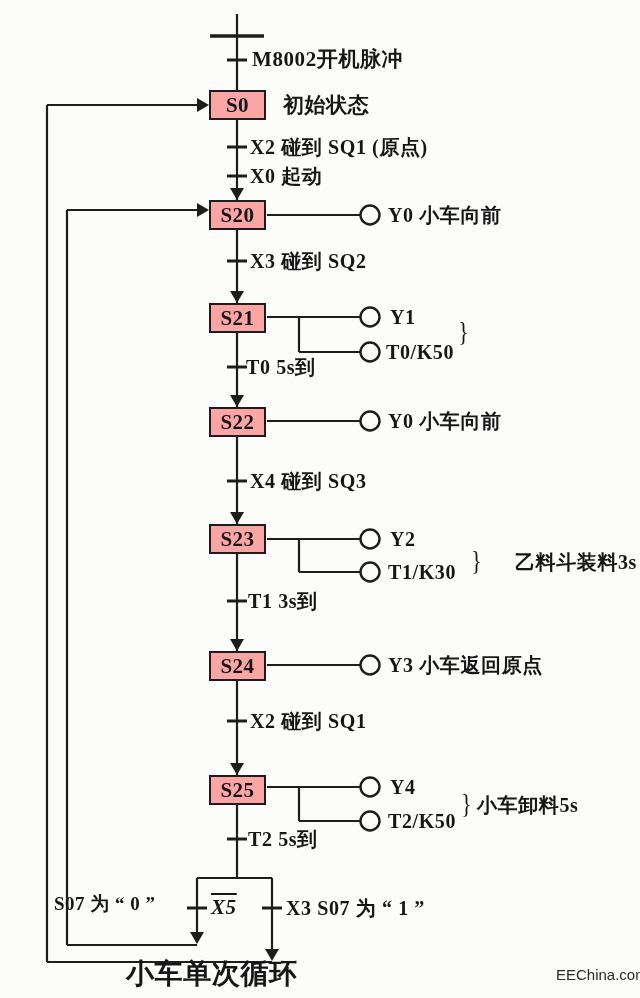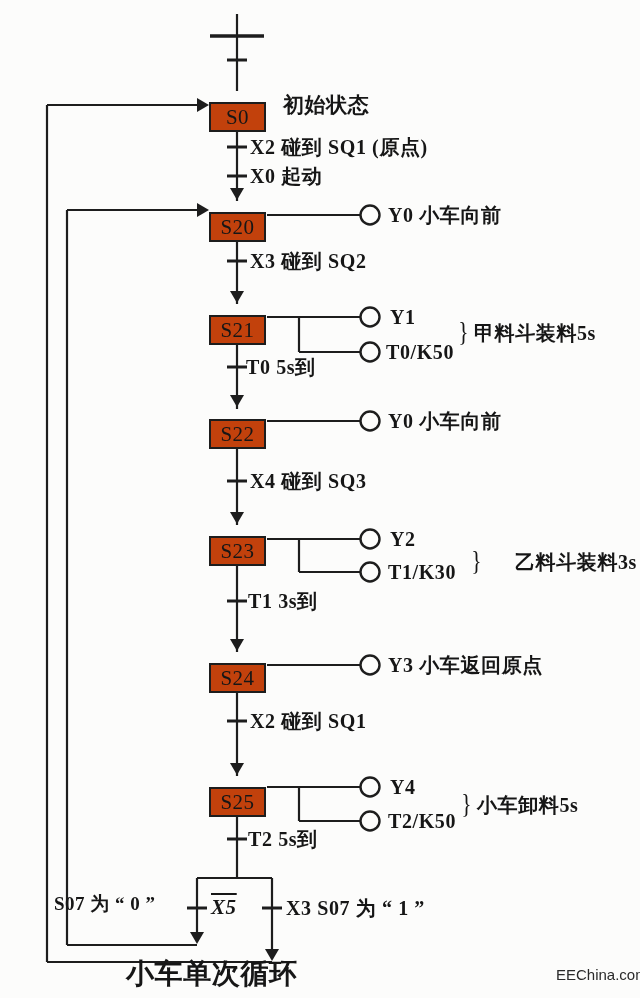--- a/index.html
+++ b/index.html
@@ -3,23 +3,23 @@
 <meta charset="utf-8">
 <style>
   html,body{margin:0;padding:0;}
   .canvas{
     position:relative;width:640px;height:998px;background:#fcfcfb;
     font-family:"Liberation Serif","DejaVu Serif",serif;color:#161616;overflow:hidden;
   }
   .strokes{position:absolute;left:0;top:0;}
   .state{
     position:absolute;left:209px;width:53px;height:26px;
-    border:2.5px solid #1d1d1d;background:#c2410c;
+    border:2.5px solid #1d1d1d;background:#fca5a5;
     display:flex;align-items:center;justify-content:center;
-    font-size:21px;font-weight:400;letter-spacing:0.5px;margin-top:12px;
+    font-size:21px;font-weight:700;letter-spacing:0.5px;
   }
   .lbl{
     position:absolute;font-size:20px;font-weight:700;white-space:nowrap;
     letter-spacing:0.6px;line-height:22px;
   }
   .lbl-big{font-size:21px;}
   .brace{
     position:absolute;font-size:27px;font-weight:400;line-height:27px;
     transform:scaleX(0.8);
   }
@@ -124,20 +124,21 @@
   <div class="state" style="top:524px">
       <span>S23</span>
     </div>
   <div class="state" style="top:651px">
       <span>S24</span>
     </div>
   <div class="state" style="top:775px">
       <span>S25</span>
     </div>
 
+  <div class="lbl lbl-big" style="left:252px;top:48px">M8002开机脉冲</div>
   <div class="lbl lbl-big" style="left:283px;top:94px">初始状态</div>
   <div class="lbl" style="left:250px;top:136px">X2 碰到 SQ1 (原点)</div>
   <div class="lbl" style="left:250px;top:165px">X0 起动</div>
   <div class="lbl" style="left:250px;top:250px">X3 碰到 SQ2</div>
   <div class="lbl" style="left:246px;top:356px">T0  5s到</div>
   <div class="lbl" style="left:250px;top:470px">X4 碰到 SQ3</div>
   <div class="lbl" style="left:248px;top:590px">T1  3s到</div>
   <div class="lbl" style="left:250px;top:710px">X2  碰到 SQ1</div>
   <div class="lbl" style="left:248px;top:828px">T2 5s到</div>
   <div class="lbl lbl-big" style="left:211px;top:896px"><span class="ovl">X5</span></div>
@@ -147,21 +148,20 @@
   <div class="lbl" style="left:390px;top:306px">Y1</div>
   <div class="lbl" style="left:386px;top:341px">T0/K50</div>
   <div class="lbl" style="left:388px;top:410px">Y0 小车向前</div>
   <div class="lbl" style="left:390px;top:528px">Y2</div>
   <div class="lbl" style="left:388px;top:561px">T1/K30</div>
   <div class="lbl" style="left:388px;top:654px">Y3 小车返回原点</div>
   <div class="lbl" style="left:390px;top:776px">Y4</div>
   <div class="lbl" style="left:388px;top:810px">T2/K50</div>
 
   <div class="brace" style="left:457px;top:319px">}</div>
-  <div class="lbl" style="left:474px;top:322px">甲料斗装料5s</div>
   <div class="brace" style="left:470px;top:548px">}</div>
   <div class="lbl" style="left:515px;top:551px">乙料斗装料3s</div>
   <div class="brace" style="left:460px;top:791px">}</div>
   <div class="lbl" style="left:477px;top:794px">小车卸料5s</div>
 
   <div class="left-note">
     <div>S07 为 “ 0 ”</div>
   </div>
 
   <div class="lbl bottom-lbl" style="left:126px;top:963px">小车单次循环</div>

